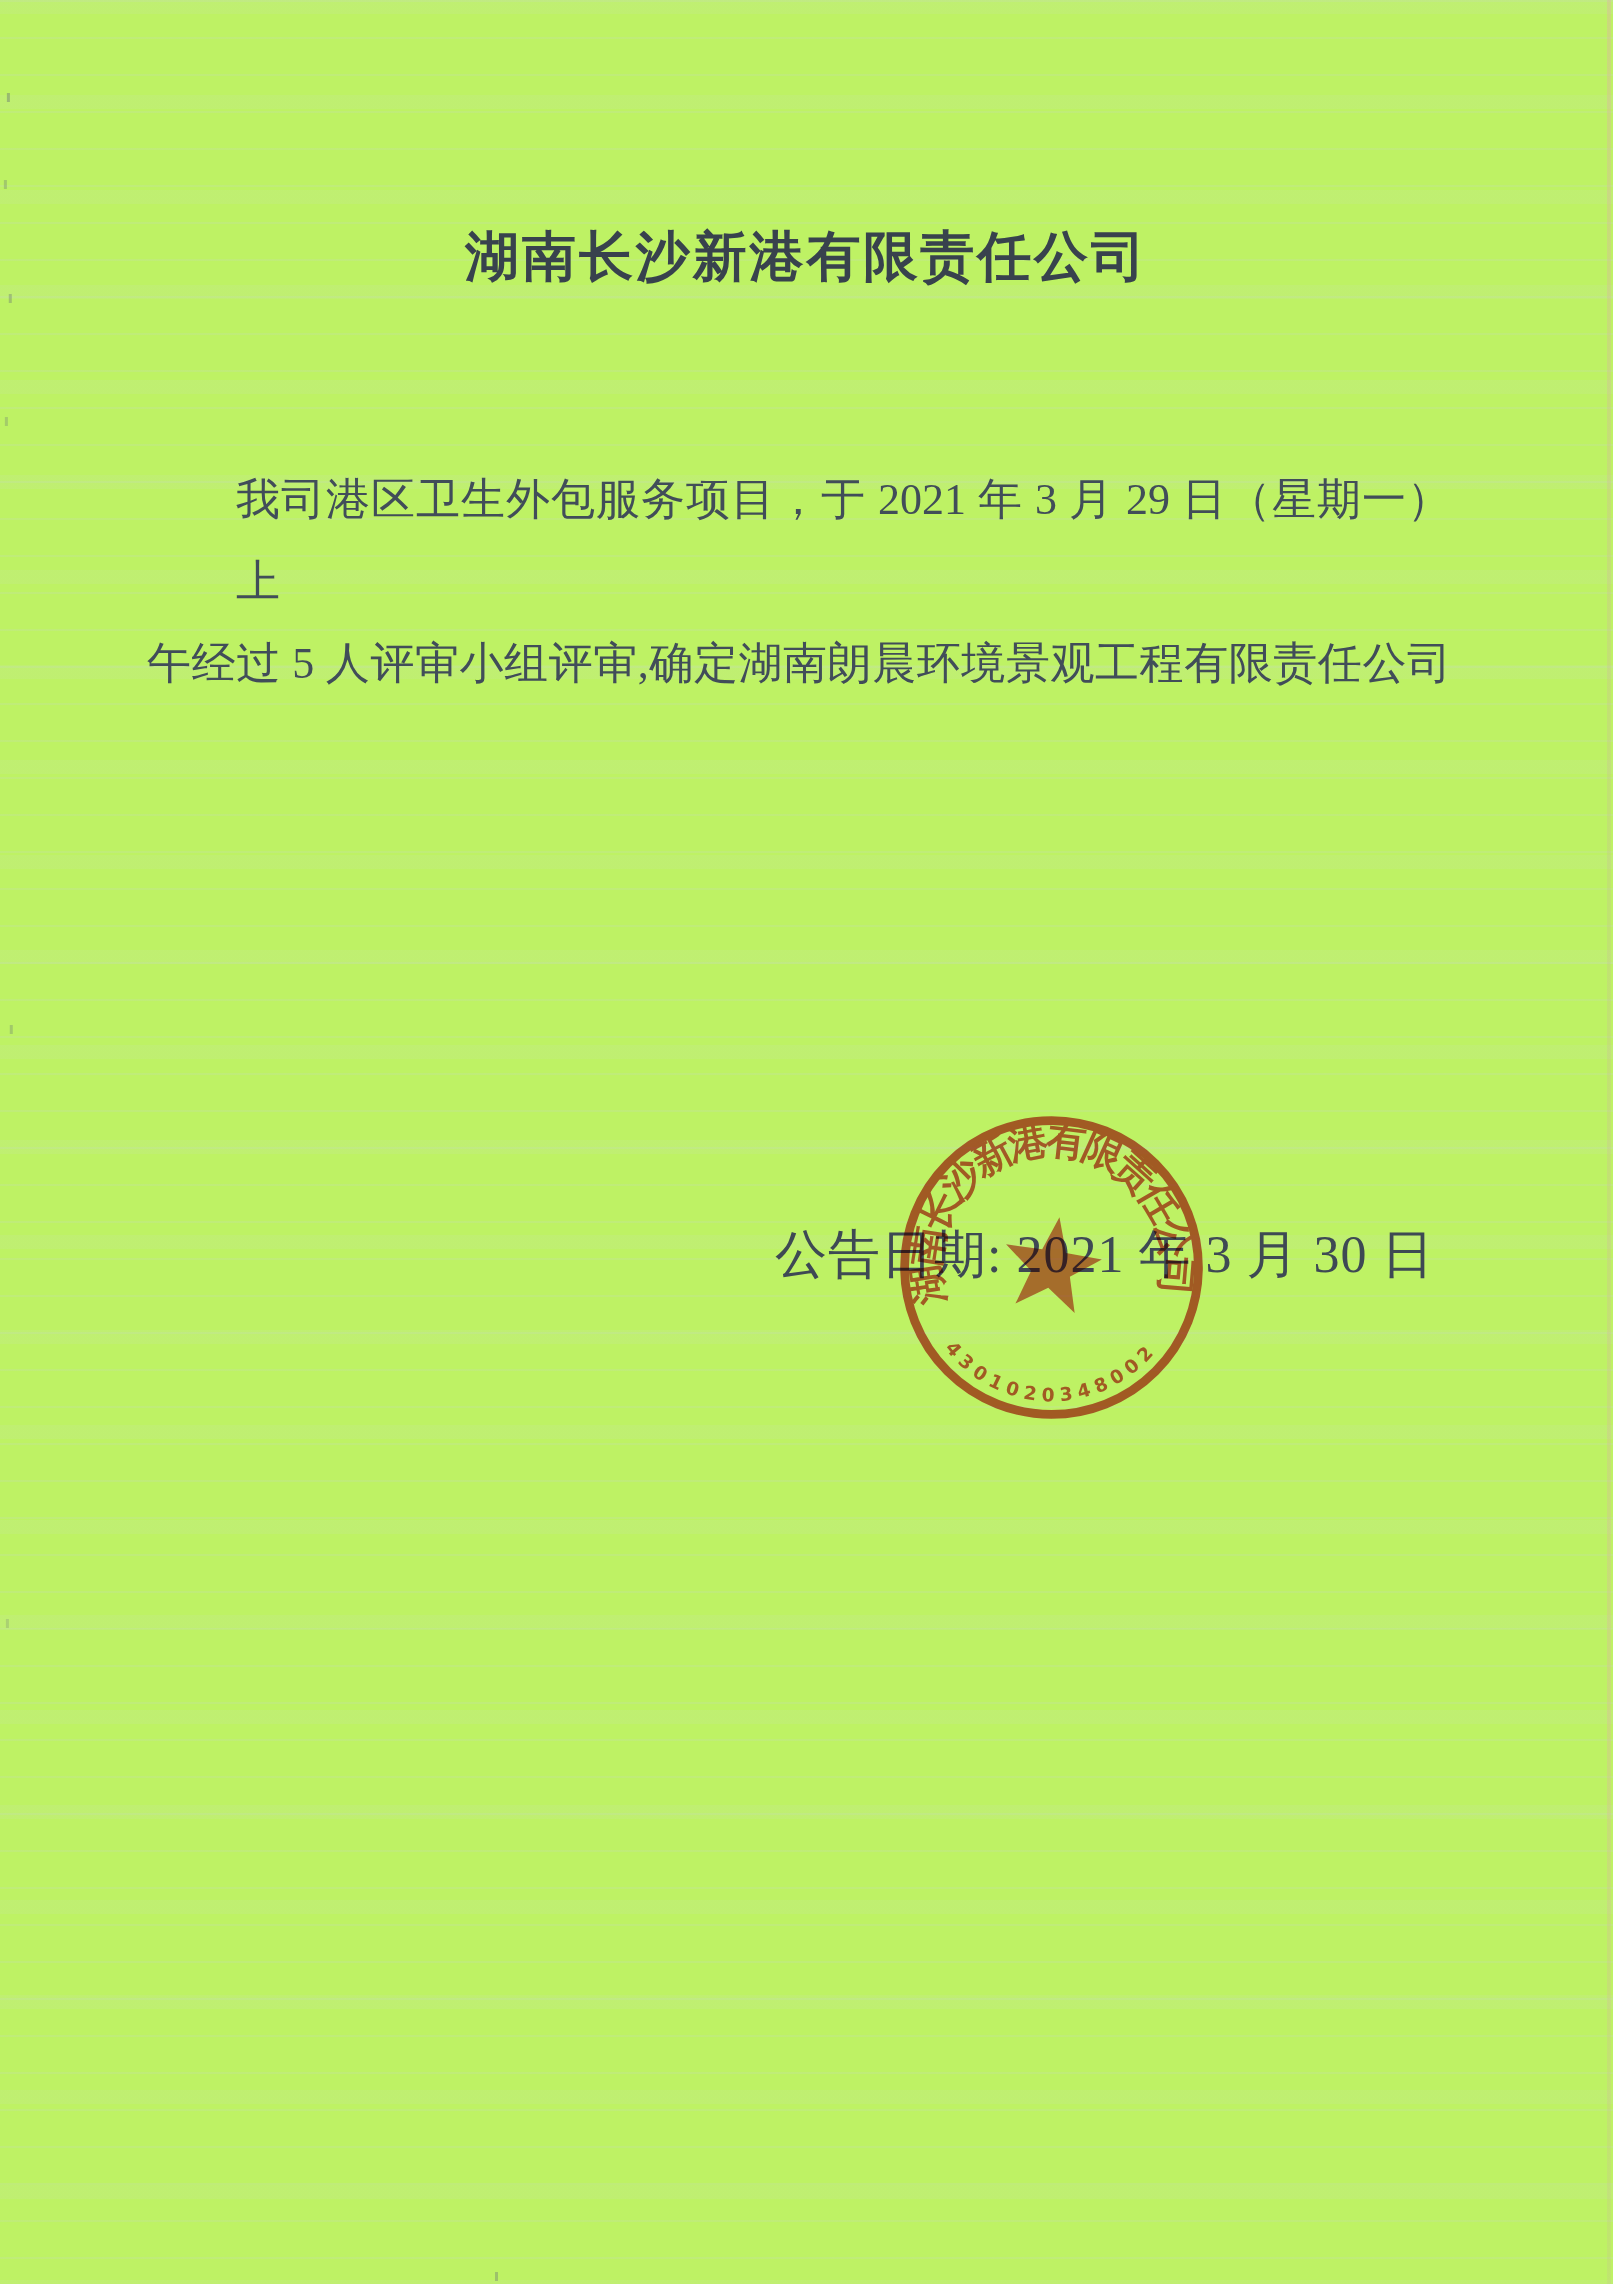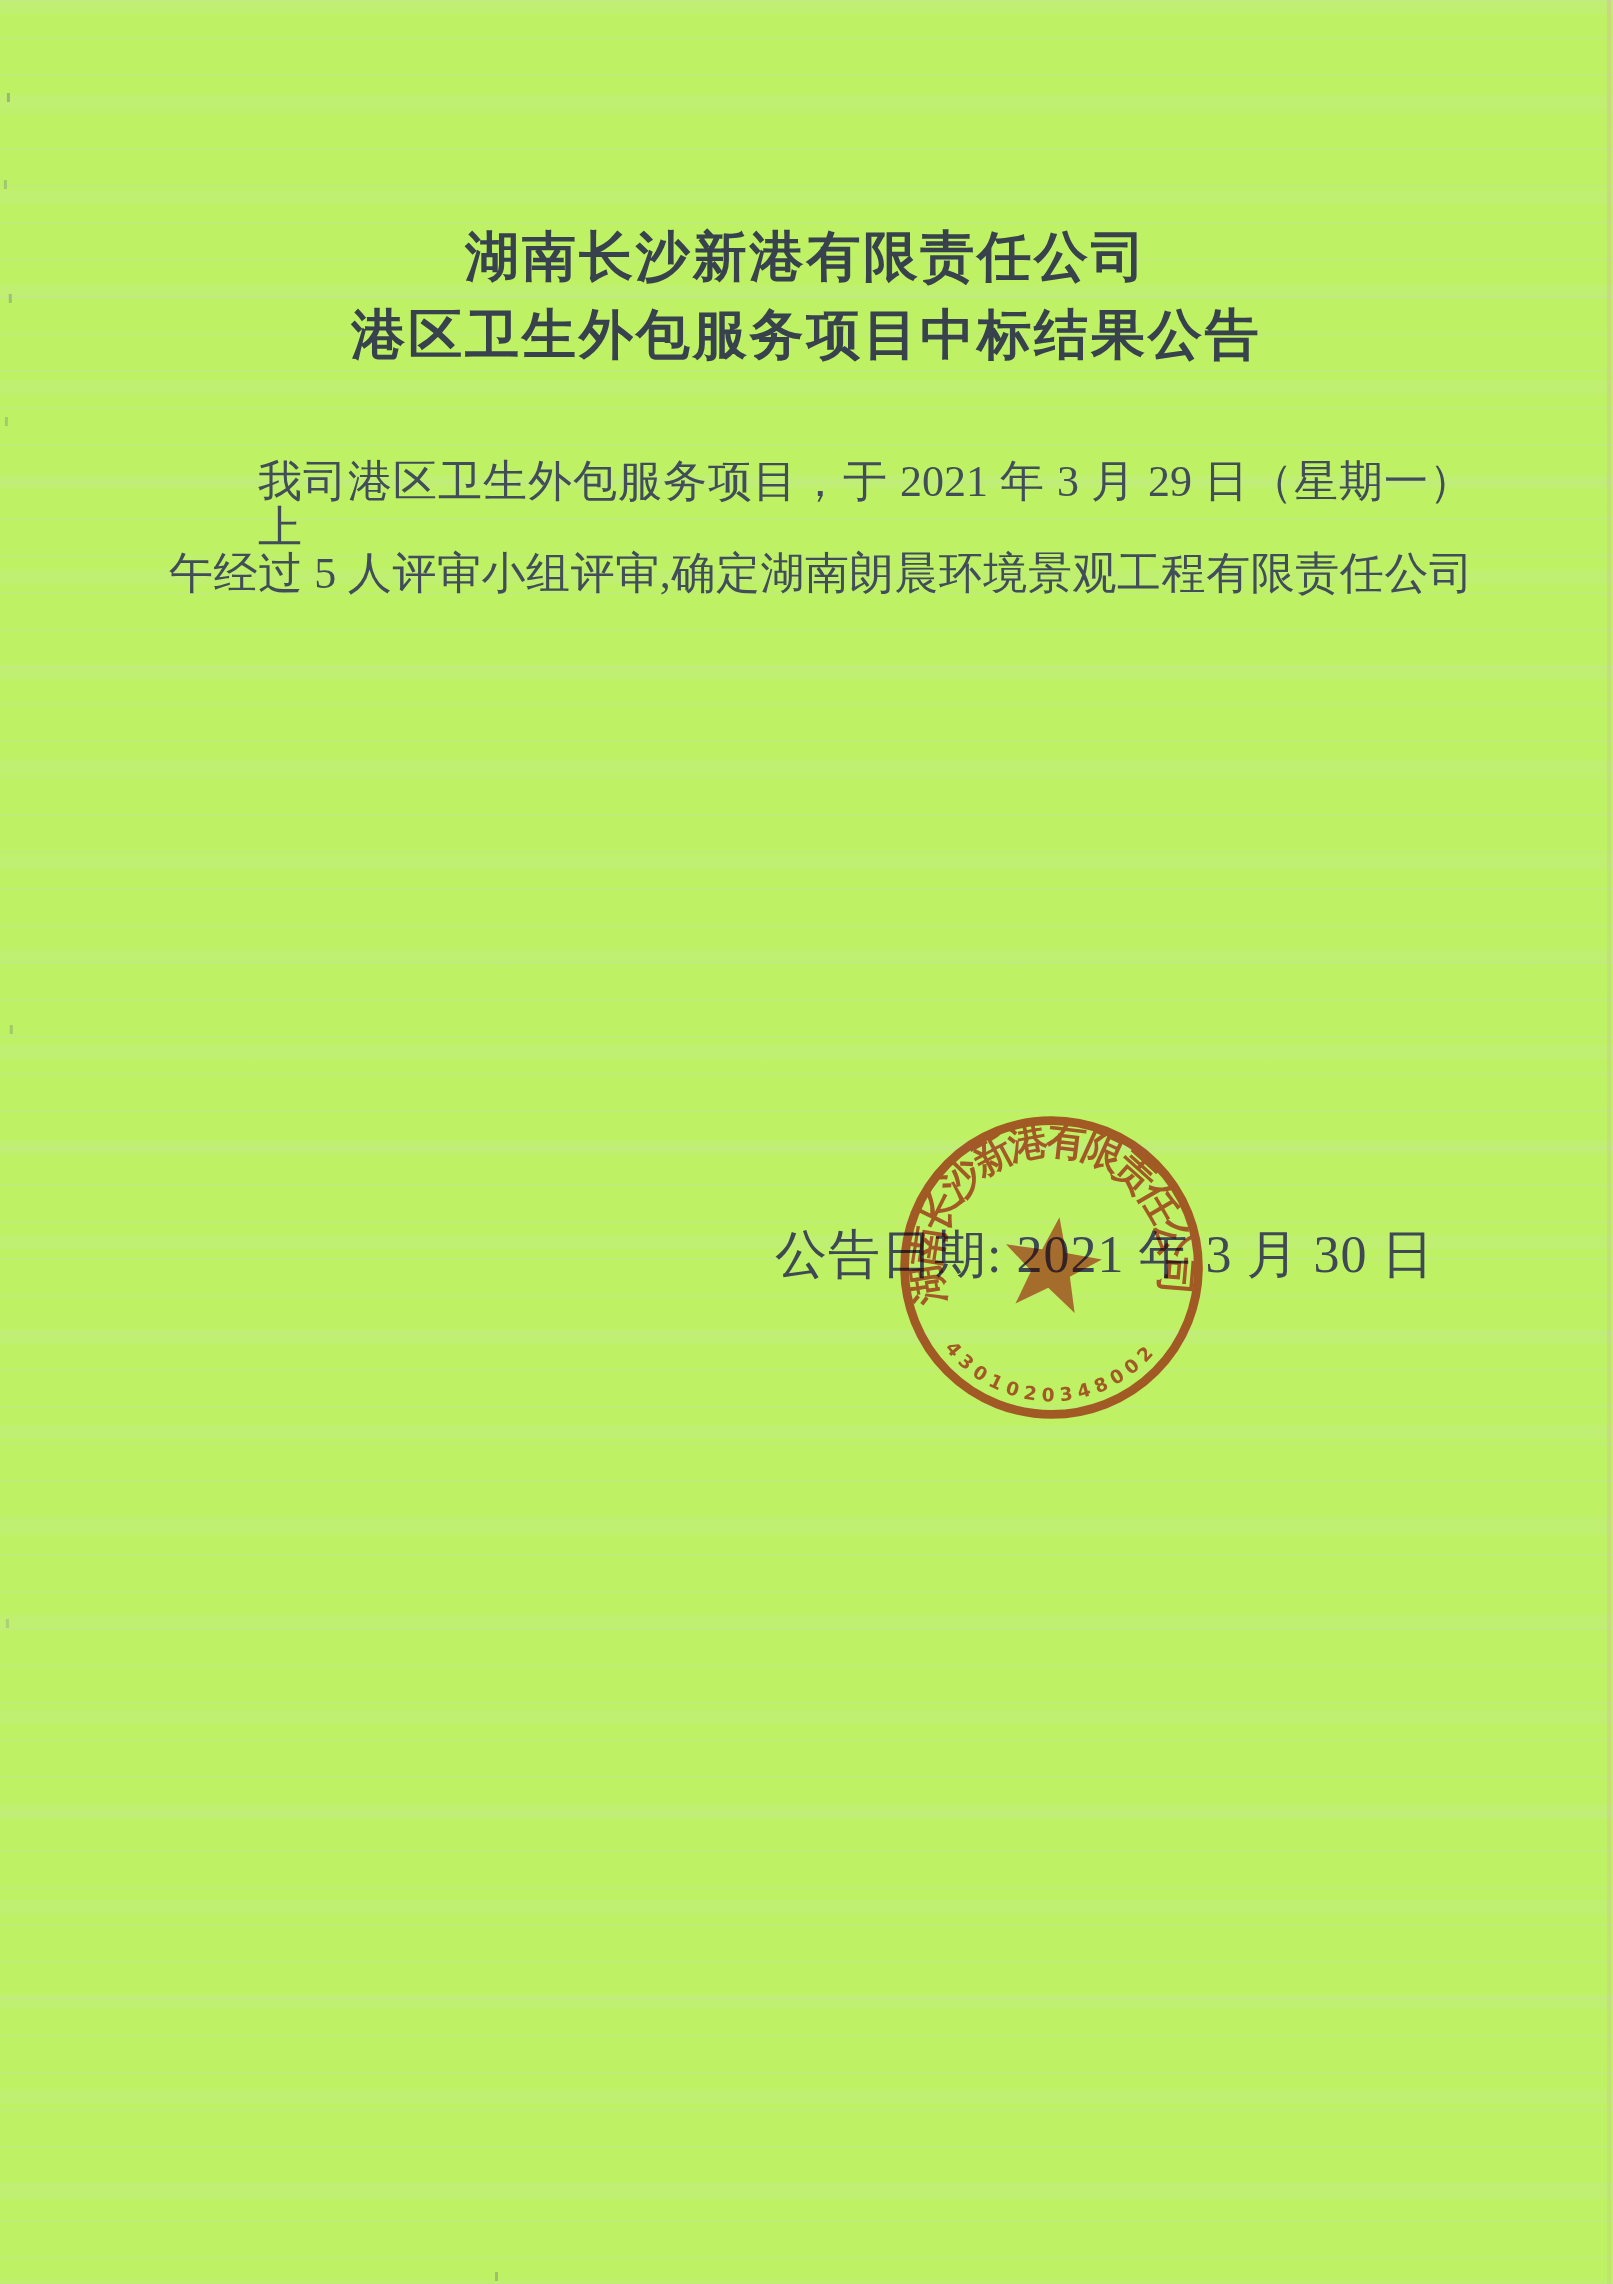--- a/index.html
+++ b/index.html
@@ -63,25 +63,25 @@
     text-align: center;
     color: #38424d;
     font-weight: 700;
     font-size: 54px;
     line-height: 78px;
     letter-spacing: 2.9px;
   }
   .doc-body {
     position: absolute;
     top: 459px;
-    left: 169px;
+    left: 147px;
     width: 1304px;
     color: #414d59;
     font-size: 44px;
-    line-height: 46px;
+    line-height: 82px;
   }
   .doc-body p {
     margin: 0;
     width: 1304px;
     box-sizing: border-box;
     white-space: nowrap;
   }
   .doc-body p.justify {
     white-space: normal;
     text-align: justify;
@@ -126,21 +126,20 @@
 </style>
 </head>
 <body>
 
 <div class="page">
 
   <div class="scan-noise"></div>
 
   <header class="doc-title">
     <div>湖南长沙新港有限责任公司</div>
-    <div>港区卫生外包服务项目中标结果公告</div>
   </header>
 
   <main class="doc-body">
     <p class="justify indent">我司港区卫生外包服务项目，于 2021 年 3 月 29 日（星期一）上</p>
     <p class="justify">午经过 5 人评审小组评审,确定湖南朗晨环境景观工程有限责任公司</p>
   </main>
 
   <div class="date-line">公告日期: 2021 年 3 月 30 日</div>
 
   <div class="stamp">

